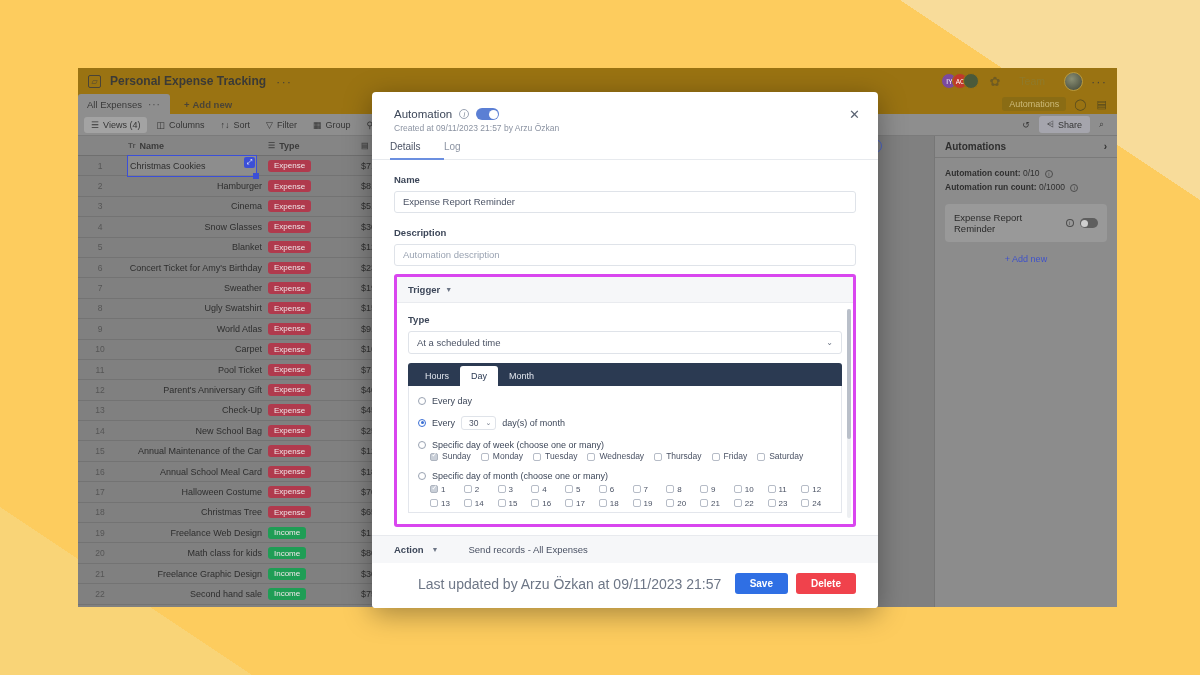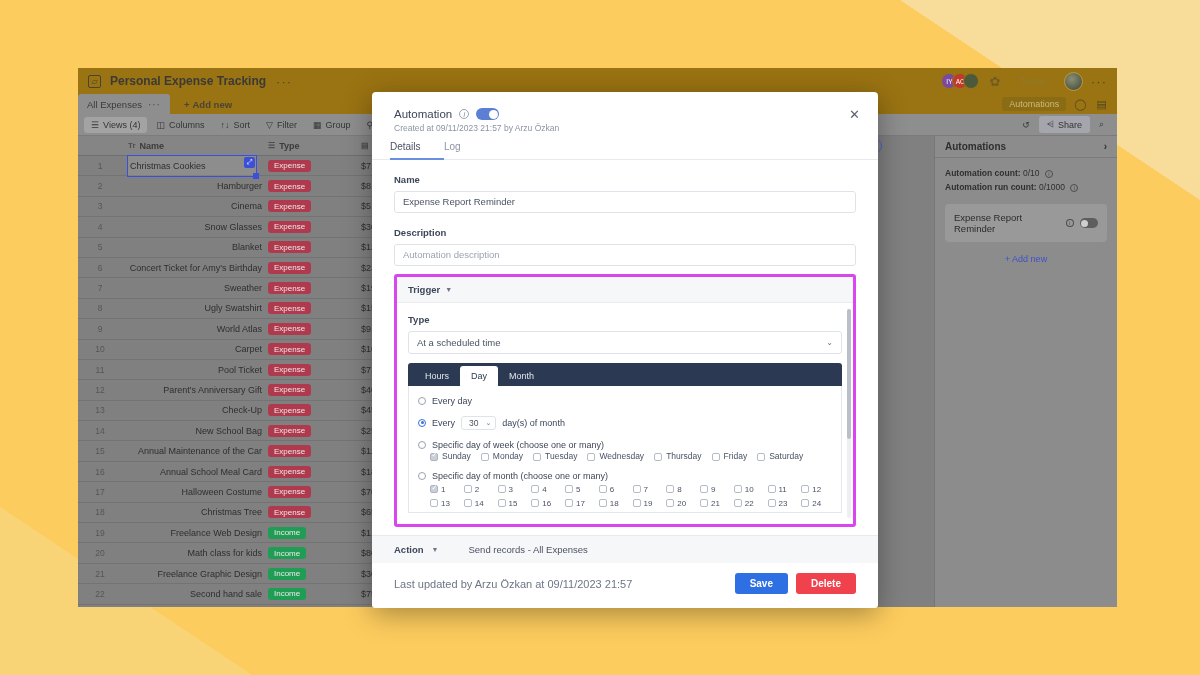--- a/index.html
+++ b/index.html
@@ -277,21 +277,21 @@
   .action-bar {
     border-top: 1px solid #e8eaee; background: #f6f7f9; padding: 8px 22px;
     display: flex; align-items: center; gap: 8px;
   }
   .act-label { font-size: 9.5px; font-weight: bold; color: #3d4759; }
   .act-text { font-size: 9.5px; color: #4a5264; margin-left: 22px; }
 
   .m-foot {
     padding: 10px 22px 14px; display: flex; align-items: center; background: #fff;
   }
-  .foot-txt { font-size: 11px; color: #6d7686; }
+  .foot-txt { font-size: 14px; color: #6d7686; margin-left: 24px; }
   .m-foot .spacer { flex: 1; }
   .btn {
     font-size: 10px; color: #fff; padding: 5px 15px; border-radius: 3px;
     font-weight: bold; margin-left: 8px;
   }
   .btn.save { background: #2f6fe4; }
   .btn.delete { background: #f0424c; }
 </style>
 </head>
 <body>

